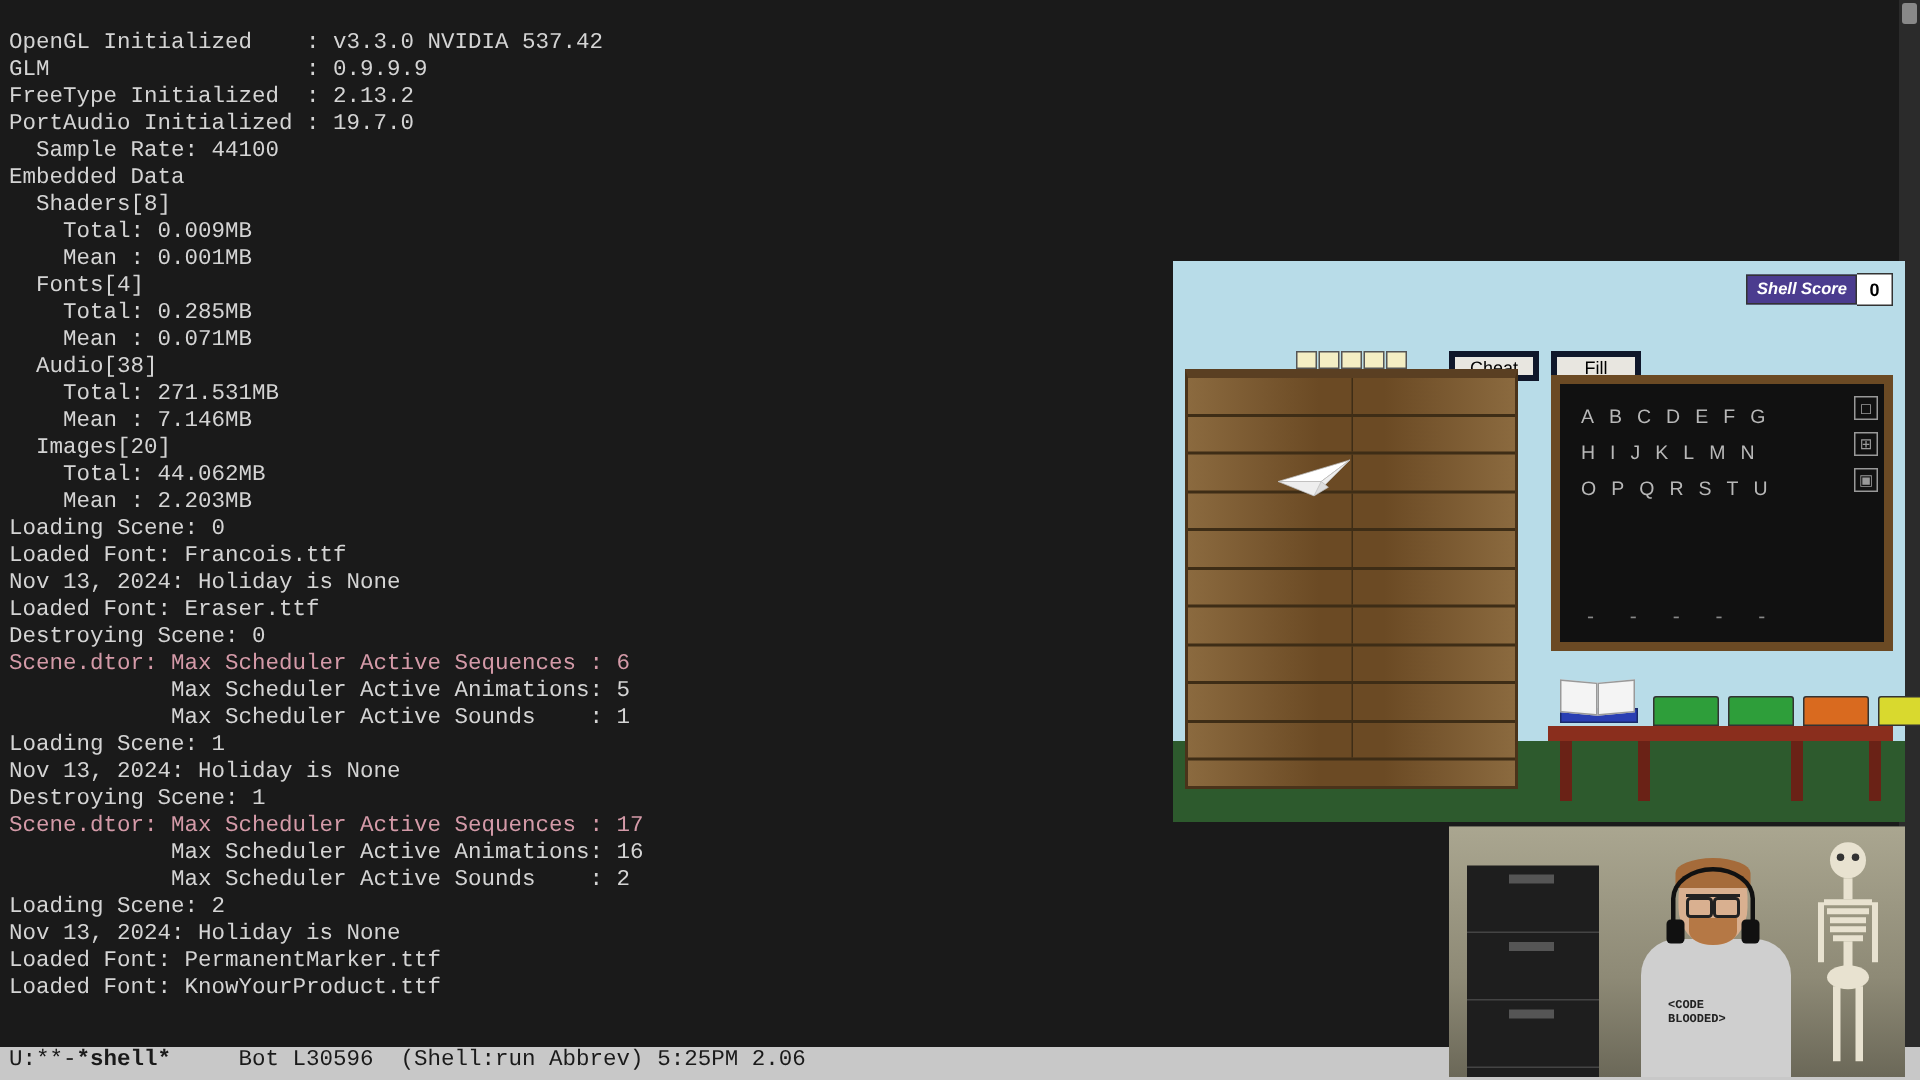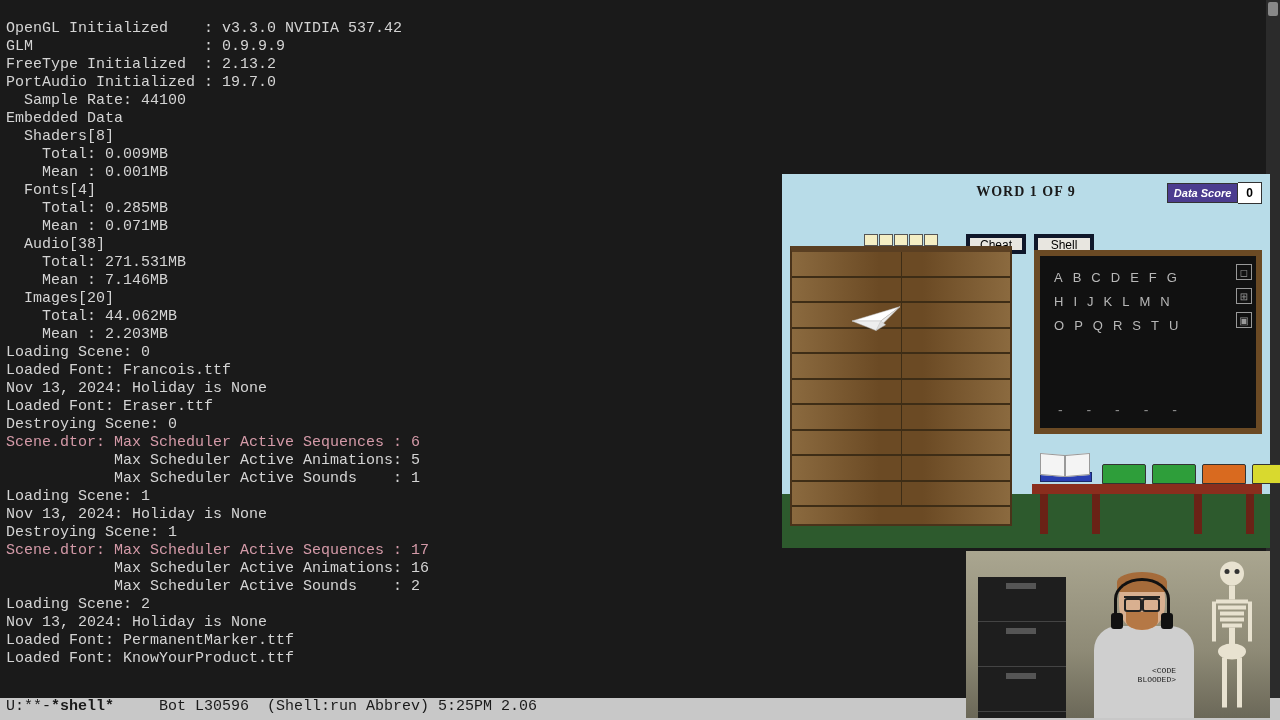--- a/index.html
+++ b/index.html
@@ -105,42 +105,41 @@
   .webcam .person .head{position:absolute;top:8px;left:35px;width:46px;height:54px;background:#d9b090;border-radius:40% 40% 46% 46%;}
   .webcam .person .hair{position:absolute;top:4px;left:33px;width:50px;height:20px;background:#a56b3a;border-radius:50% 50% 0 0;}
   .webcam .person .beard{position:absolute;top:44px;left:42px;width:32px;height:18px;background:#b57845;border-radius:0 0 50% 50%;}
   .webcam .person .glasses{position:absolute;top:28px;left:40px;width:36px;height:10px;border-top:2px solid #222;}
   .webcam .person .glasses::before,.webcam .person .glasses::after{content:"";position:absolute;top:0;width:14px;height:10px;border:2px solid #222;border-radius:3px;}
   .webcam .person .glasses::before{left:0;} .webcam .person .glasses::after{right:0;}
   .webcam .person .headset{position:absolute;top:10px;left:30px;width:56px;height:42px;border:3px solid #111;border-bottom:none;border-radius:50% 50% 0 0;}
   .webcam .person .headset::before,.webcam .person .headset::after{content:"";position:absolute;top:32px;width:12px;height:16px;background:#111;border-radius:3px;}
   .webcam .person .headset::before{left:-6px;} .webcam .person .headset::after{right:-6px;}
   .webcam .person .torso{position:absolute;top:58px;left:10px;width:100px;height:92px;background:#cfcfcf;border-radius:24px 24px 0 0;}
-  .webcam .person .shirt-text{position:absolute;top:98px;left:28px;width:64px;text-align:right;font-size:8px;font-weight:normal;color:#222;line-height:9px;}
+  .webcam .person .shirt-text{position:absolute;top:98px;left:28px;width:64px;text-align:left;font-size:8px;font-weight:bold;color:#222;line-height:9px;}
 </style>
 </head>
 <body>
 
 <div class="terminal" id="term"><div>OpenGL Initialized    : v3.3.0 NVIDIA 537.42</div><div>GLM                   : 0.9.9.9</div><div>FreeType Initialized  : 2.13.2</div><div>PortAudio Initialized : 19.7.0</div><div>  Sample Rate: 44100</div><div>Embedded Data</div><div>  Shaders[8]</div><div>    Total: 0.009MB</div><div>    Mean : 0.001MB</div><div>  Fonts[4]</div><div>    Total: 0.285MB</div><div>    Mean : 0.071MB</div><div>  Audio[38]</div><div>    Total: 271.531MB</div><div>    Mean : 7.146MB</div><div>  Images[20]</div><div>    Total: 44.062MB</div><div>    Mean : 2.203MB</div><div>Loading Scene: 0</div><div>Loaded Font: Francois.ttf</div><div>Nov 13, 2024: Holiday is None</div><div>Loaded Font: Eraser.ttf</div><div>Destroying Scene: 0</div><div class="pink">Scene.dtor: Max Scheduler Active Sequences : 6</div><div>            Max Scheduler Active Animations: 5</div><div>            Max Scheduler Active Sounds    : 1</div><div>Loading Scene: 1</div><div>Nov 13, 2024: Holiday is None</div><div>Destroying Scene: 1</div><div class="pink">Scene.dtor: Max Scheduler Active Sequences : 17</div><div>            Max Scheduler Active Animations: 16</div><div>            Max Scheduler Active Sounds    : 2</div><div>Loading Scene: 2</div><div>Nov 13, 2024: Holiday is None</div><div>Loaded Font: PermanentMarker.ttf</div><div>Loaded Font: KnowYourProduct.ttf</div><div></div></div>
 <div class="scrollbar">
   <div class="thumb"></div>
 </div>
 
 <div class="statusbar"><span>U:**-</span><b>*shell*</b><span>     Bot L30596  (Shell:run Abbrev) 5:25PM 2.06</span></div>
 
 <div class="game">
   <div class="game-floor"></div>
-  <div class="word-of">WORD 1 OF 9</div>
   <div class="total-score">
-    <div class="lbl">Data Score</div>
+    <div class="lbl">Shell Score</div>
     <div class="val">0</div>
   </div>
   <div class="btns">
     <button>Cheat</button>
-    <button>Shell</button>
+    <button>Fill</button>
   </div>
 
   <div class="cabinet">
     <div class="top-rail" id="toprail">
         <div class="box"></div>
         <div class="box"></div>
         <div class="box"></div>
         <div class="box"></div>
         <div class="box"></div>
       </div>

